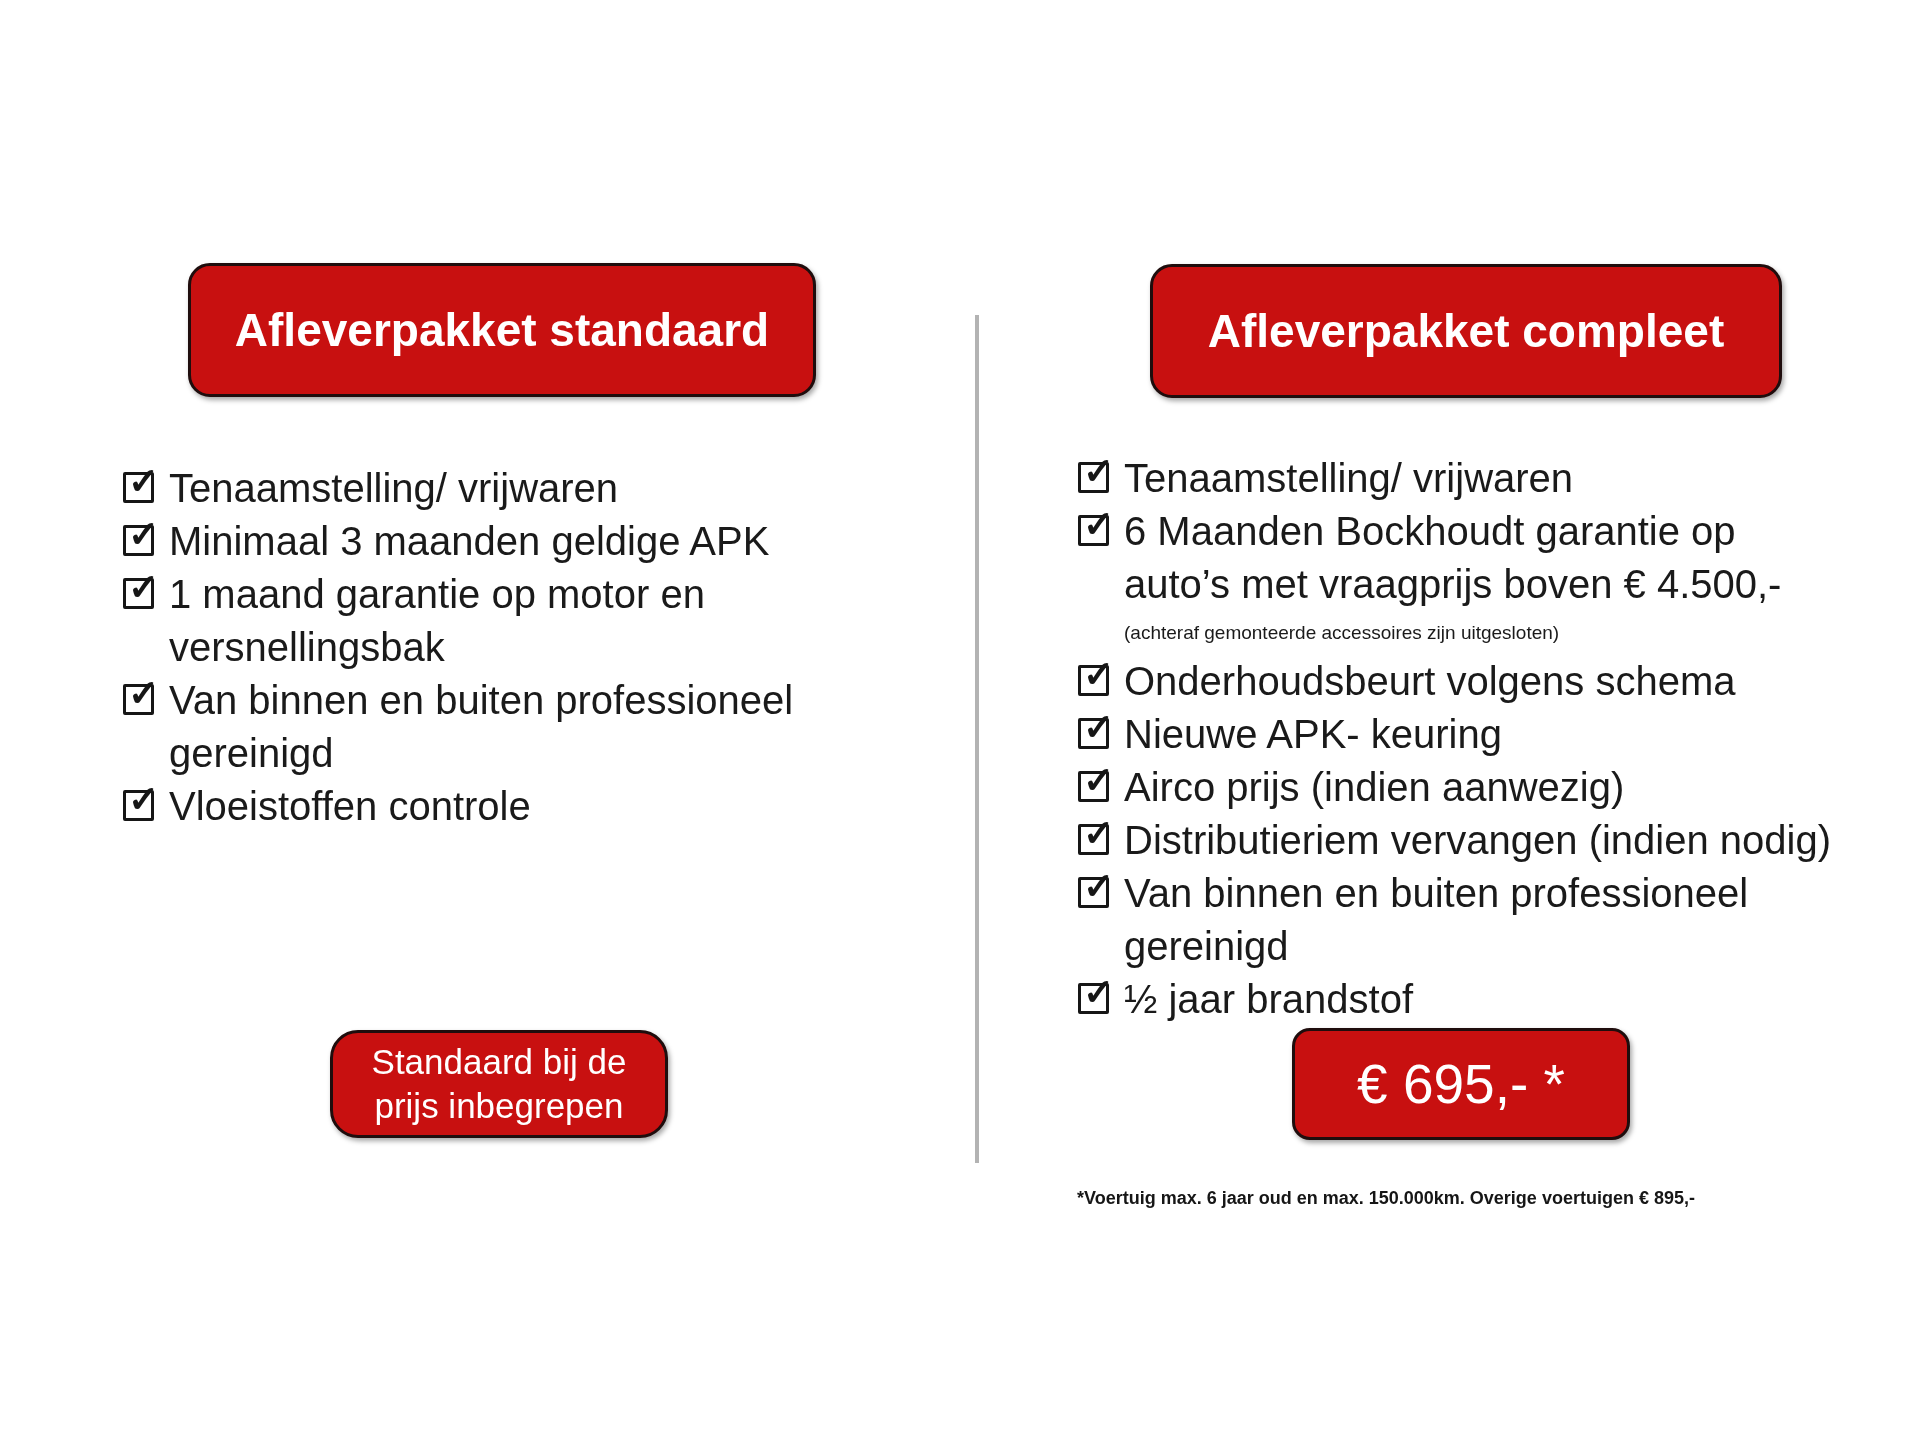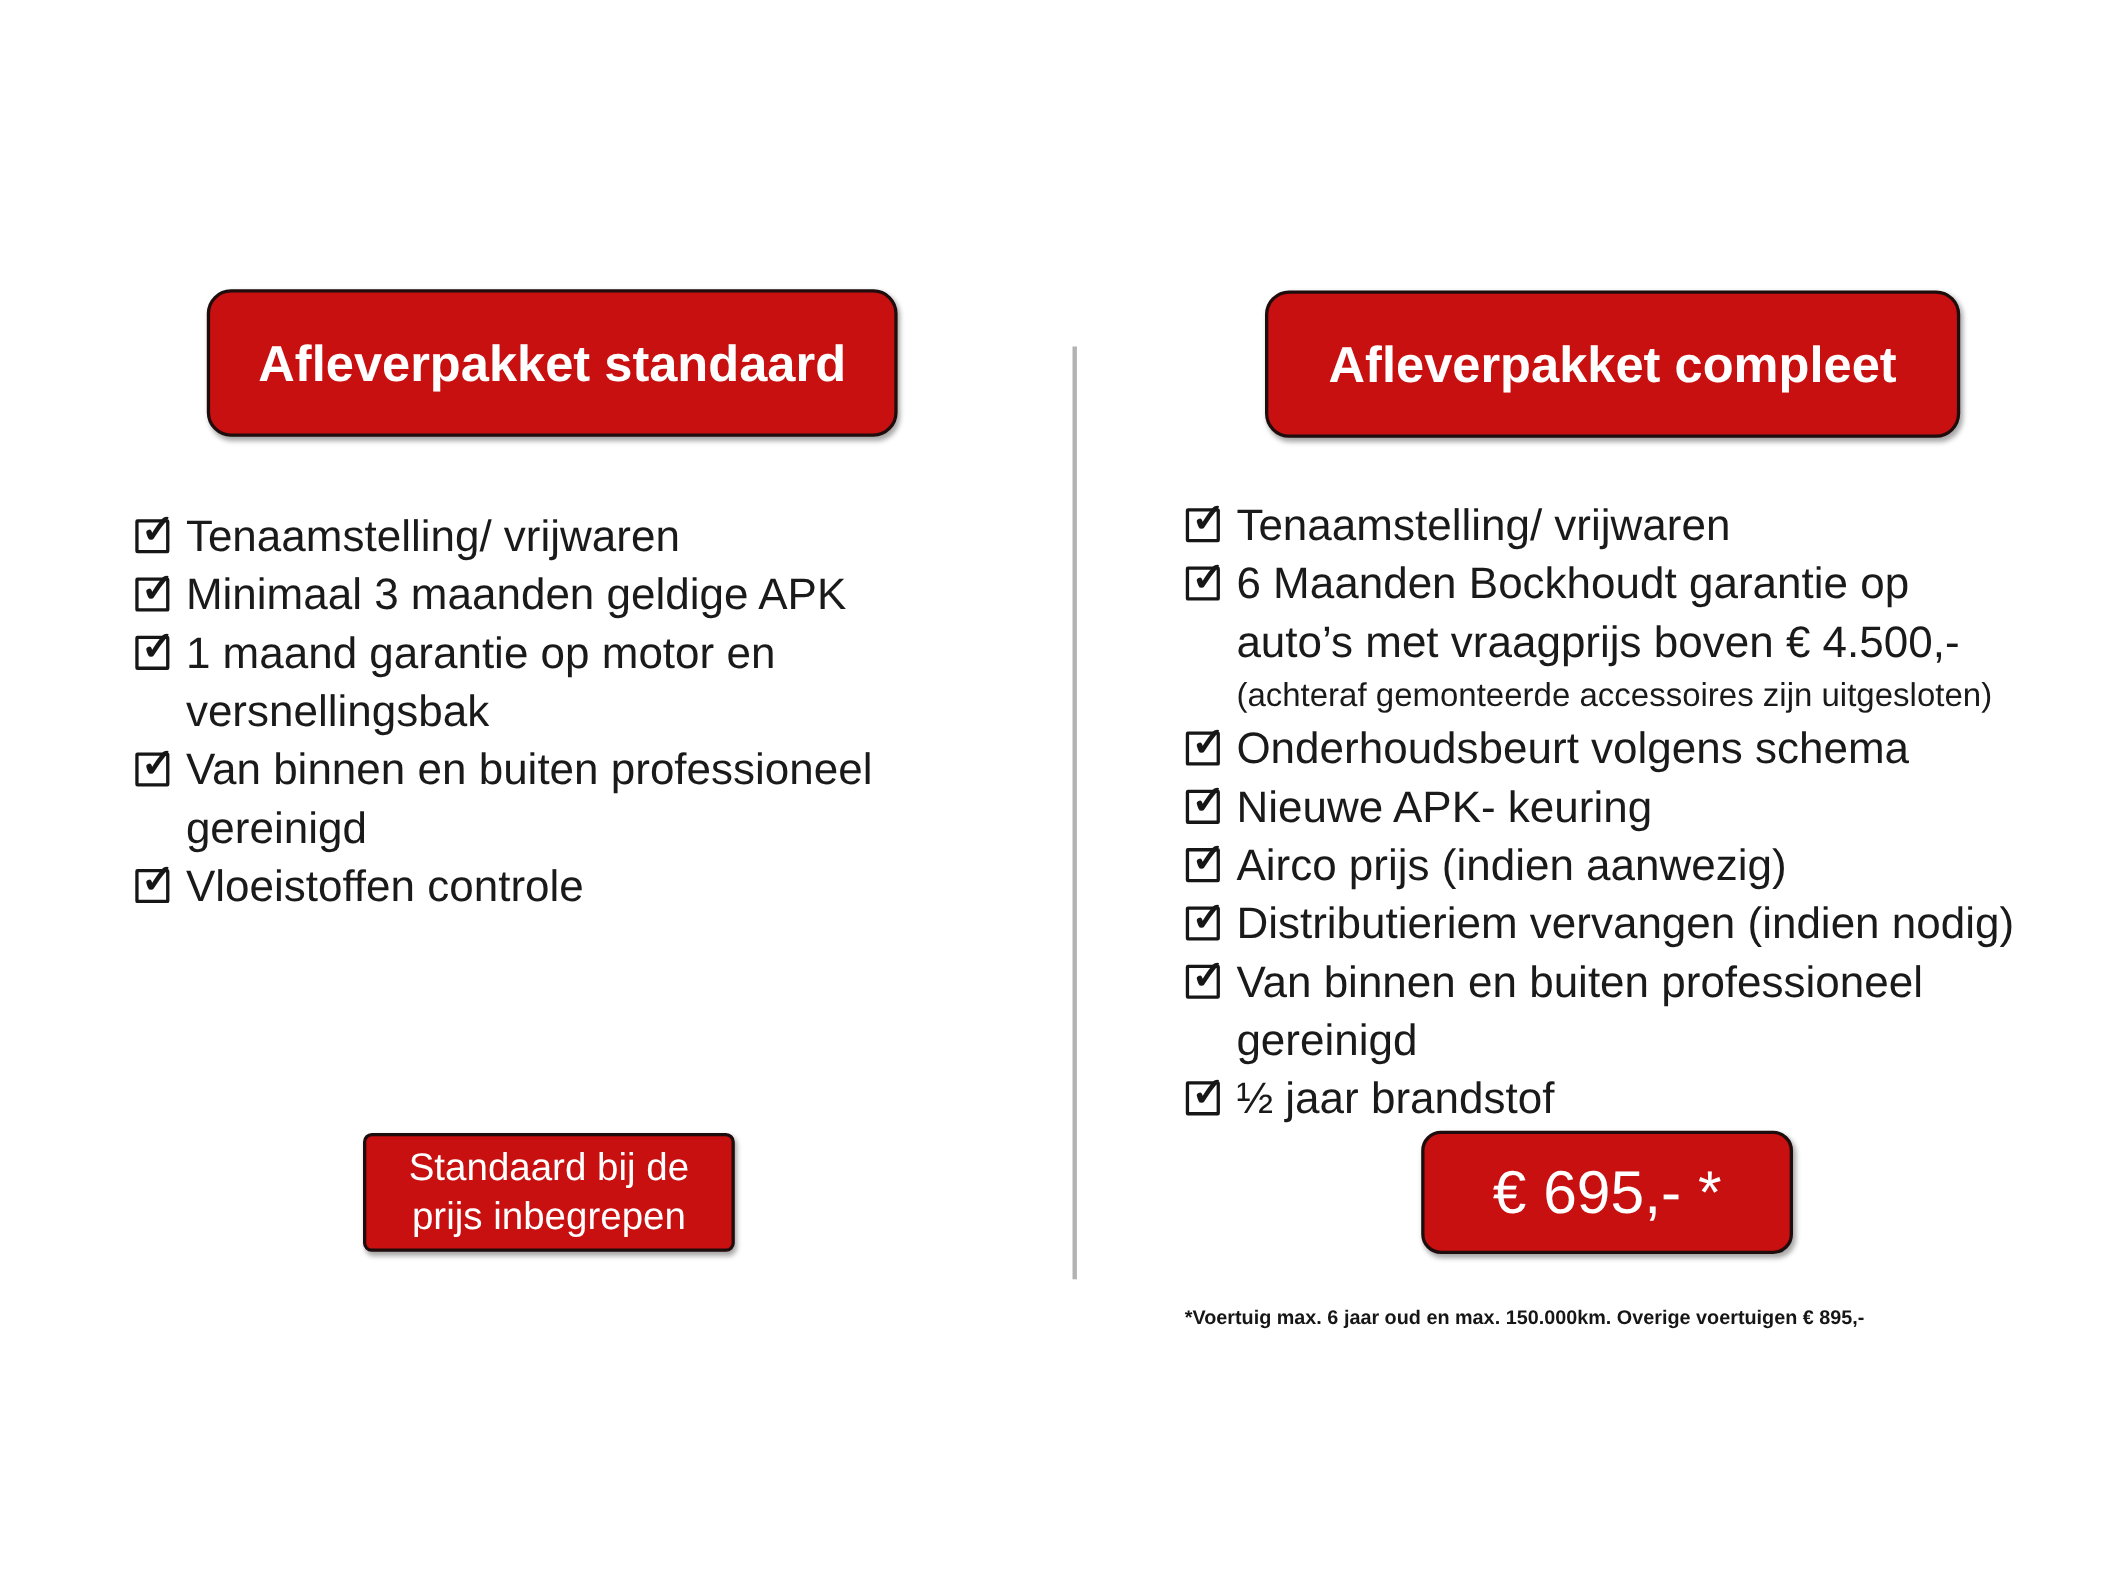--- a/index.html
+++ b/index.html
@@ -22,31 +22,31 @@
     box-shadow:2px 3px 5px rgba(0,0,0,0.35);
   }
   .header-left{left:168px;top:263px;width:628px;height:134px;}
   .header-right{left:1130px;top:264px;width:632px;height:134px;}
 
   .checklist{position:absolute;}
   .checklist-left{left:103px;top:462px;width:740px;}
   .checklist-right{left:1058px;top:452px;width:840px;}
 
   .row{display:flex;align-items:flex-start;font-size:40px;line-height:53px;color:var(--text);}
-  .row.note{font-size:30px;line-height:44px;}
+  .row.note{font-size:19px;line-height:44px;}
   .cb{flex:0 0 auto;width:31px;height:31px;border:3px solid #161616;border-radius:2px;
       margin:10px 15px 0 0;position:relative;}
   .cb .tick{position:absolute;left:2px;top:-12px;font-size:37px;font-weight:bold;
       line-height:1;color:#161616;}
   .cb.spacer{visibility:hidden;}
   .row.note .cb{margin-top:4px;}
 
   .badge{
     position:absolute;background:var(--red);border:3px solid var(--box-border);
-    border-radius:8px;color:var(--header-text);display:flex;flex-direction:column;
+    border-radius:28px;color:var(--header-text);display:flex;flex-direction:column;
     align-items:center;justify-content:center;text-align:center;
     box-shadow:2px 3px 5px rgba(0,0,0,0.35);
   }
   .included-badge{left:310px;top:1030px;width:338px;height:108px;font-size:35px;line-height:44px;}
   .price-badge{left:1272px;top:1028px;width:338px;height:112px;font-size:55px;border-radius:18px;}
 
   .divider{position:absolute;left:955px;top:315px;width:4px;height:848px;background:var(--divider);}
 
   .footnote{position:absolute;left:1057px;top:1188px;font-size:18px;font-weight:bold;color:#161616;}
 </style>

